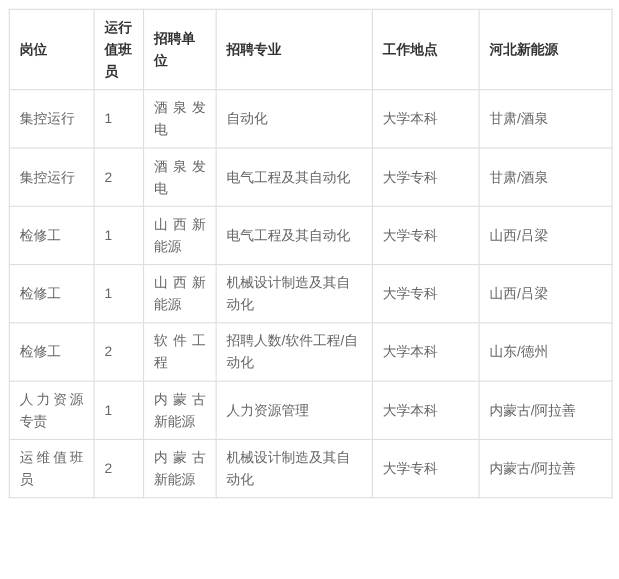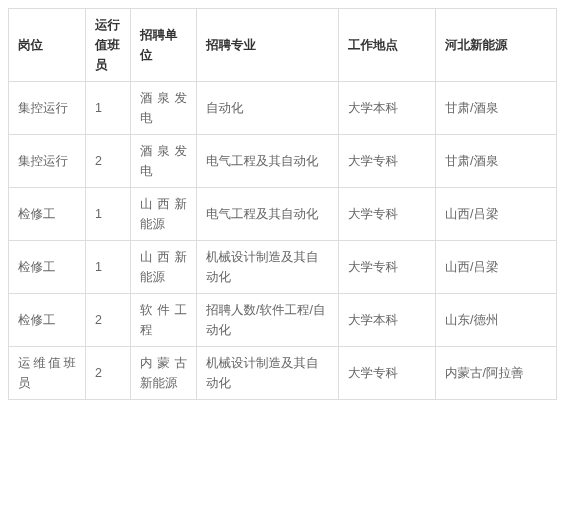--- a/index.html
+++ b/index.html
@@ -126,20 +126,28 @@
       </tr>
       <tr>
         <td class="col-post">检修工</td>
         <td class="col-count">2</td>
         <td class="col-unit">软件工程</td>
         <td class="col-major">招聘人数/软件工程/自动化</td>
         <td class="col-edu">大学本科</td>
         <td class="col-location">山东/德州</td>
       </tr>
       <tr>
+        <td class="col-post">人力资源专责</td>
+        <td class="col-count">1</td>
+        <td class="col-unit">内蒙古新能源</td>
+        <td class="col-major">人力资源管理</td>
+        <td class="col-edu">大学本科</td>
+        <td class="col-location">内蒙古/阿拉善</td>
+      </tr>
+      <tr>
         <td class="col-post">运维值班员</td>
         <td class="col-count">2</td>
         <td class="col-unit">内蒙古新能源</td>
         <td class="col-major">机械设计制造及其自动化</td>
         <td class="col-edu">大学专科</td>
         <td class="col-location">内蒙古/阿拉善</td>
       </tr>
     </tbody>
   </table>
 </div>

